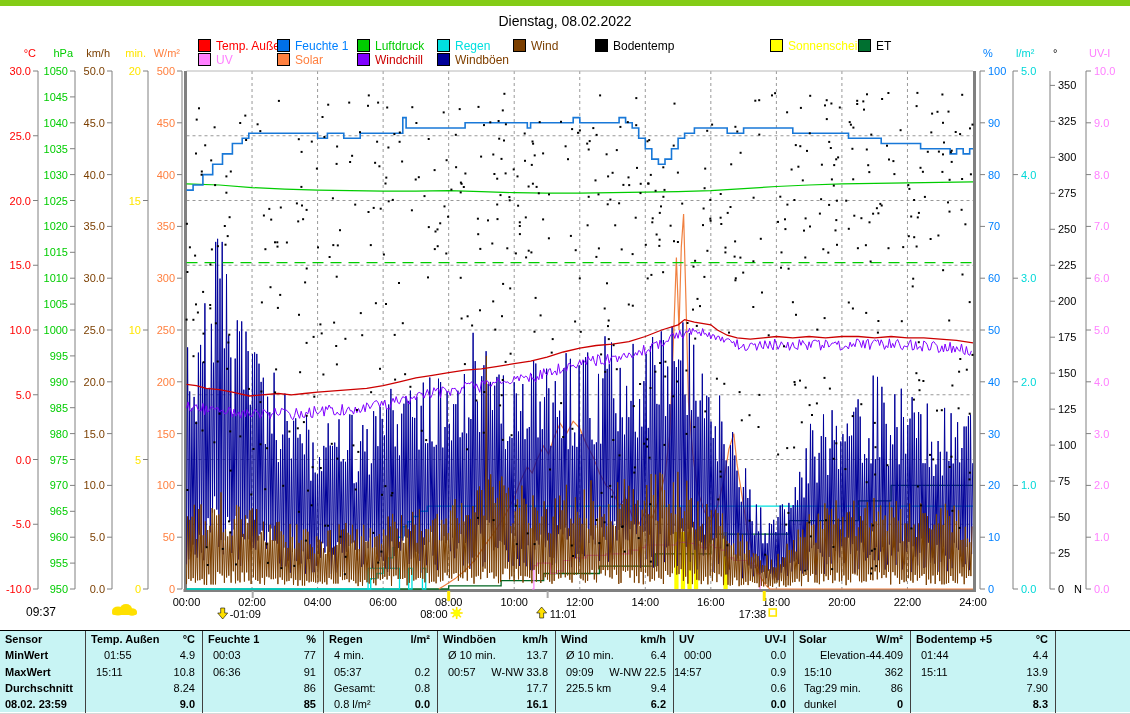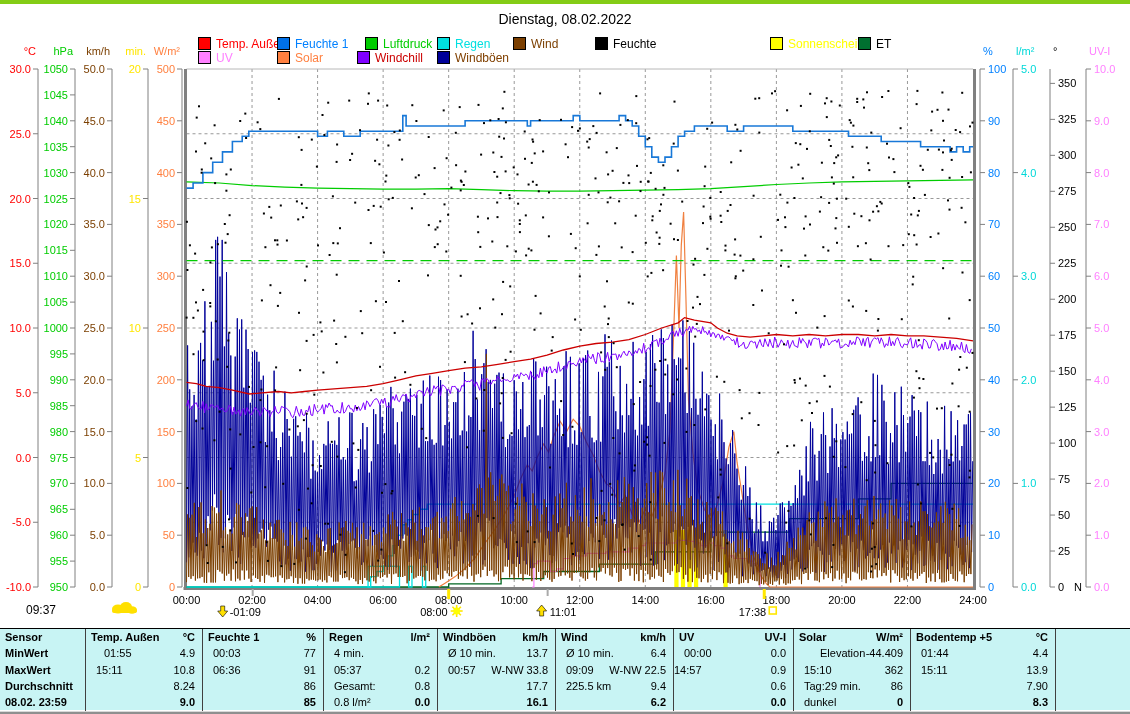--- a/index.html
+++ b/index.html
@@ -1,18 +1,18 @@
 <!DOCTYPE html>
 <html><head>
 <meta charset="utf-8">
 <style>
   html,body{margin:0;padding:0;background:#ffffff;}
   .screen{
     position:relative;width:1130px;height:714px;overflow:hidden;background:#ffffff;
-    font-family:"Liberation Sans","DejaVu Sans",sans-serif;border-top:4px solid #84cc16;box-sizing:border-box;
+    font-family:"Liberation Sans","DejaVu Sans",sans-serif;border-top:6px solid #84cc16;box-sizing:border-box;
   }
   .title{position:absolute;left:0;right:0;top:7px;text-align:center;font-size:14px;color:#000;}
   .leg{position:absolute;height:13px;white-space:nowrap;font-size:12px;}
   .leg .sq{display:inline-block;width:11px;height:11px;border:1px solid #000;vertical-align:-2px;margin-right:5px;}
   #chart{position:absolute;left:0;top:0;}
   #statsTable{position:absolute;left:0;top:624px;width:1130px;height:82px;background:#c8f4f4;border-top:1px solid #000;box-sizing:border-box;font-size:11px;color:#000;}
   .tcol{position:absolute;top:0;height:82px;box-sizing:border-box;text-decoration:underline;}
   .tcol.bordered{border-left:1px solid #404040;}
   .trow{position:relative;height:16.3px;line-height:16.3px;white-space:nowrap;overflow:hidden;}
   .tl{position:absolute;left:5px;}
@@ -21,24 +21,24 @@
   .bottom-strip{position:absolute;left:0;top:707px;width:1130px;height:7px;background:#8f8f8f;border-top:1px solid #d8d8d8;}
 </style>
 </head>
 <body>
 
 <div class="screen">
   <div class="title">Dienstag, 08.02.2022</div>
   <div id="legend">
       <span class="leg" style="left: 198px; top: 33px;"><span class="sq" style="background: rgb(255, 0, 0);"></span><span style="color: rgb(255, 0, 0);">Temp. Außen</span></span>
       <span class="leg" style="left: 277px; top: 33px;"><span class="sq" style="background: rgb(0, 112, 232);"></span><span style="color: rgb(0, 128, 255);">Feuchte 1</span></span>
-      <span class="leg" style="left: 365px; top: 33px;"><span class="sq" style="background: rgb(0, 204, 0);"></span><span style="color: rgb(0, 204, 0);">Luftdruck</span></span>
+      <span class="leg" style="left: 357px; top: 33px;"><span class="sq" style="background: rgb(0, 204, 0);"></span><span style="color: rgb(0, 204, 0);">Luftdruck</span></span>
       <span class="leg" style="left: 437px; top: 33px;"><span class="sq" style="background: rgb(0, 224, 224);"></span><span style="color: rgb(0, 224, 224);">Regen</span></span>
       <span class="leg" style="left: 513px; top: 33px;"><span class="sq" style="background: rgb(123, 63, 0);"></span><span style="color: rgb(123, 63, 0);">Wind</span></span>
-      <span class="leg" style="left: 595px; top: 33px;"><span class="sq" style="background: rgb(0, 0, 0);"></span><span style="color: rgb(0, 0, 0);">Feuchte</span></span>
+      <span class="leg" style="left: 595px; top: 33px;"><span class="sq" style="background: rgb(0, 0, 0);"></span><span style="color: rgb(0, 0, 0);">Bodentemp</span></span>
       <span class="leg" style="left: 770px; top: 33px;"><span class="sq" style="background: rgb(255, 255, 0);"></span><span style="color: rgb(255, 255, 0);">Sonnenschein</span></span>
       <span class="leg" style="left: 858px; top: 33px;"><span class="sq" style="background: rgb(0, 112, 48);"></span><span style="color: #000000;">ET</span></span>
       <span class="leg" style="left: 198px; top: 47px;"><span class="sq" style="background: rgb(255, 128, 255);"></span><span style="color: rgb(255, 128, 255);">UV</span></span>
       <span class="leg" style="left: 277px; top: 47px;"><span class="sq" style="background: rgb(255, 128, 64);"></span><span style="color: rgb(255, 128, 64);">Solar</span></span>
       <span class="leg" style="left: 357px; top: 47px;"><span class="sq" style="background: rgb(128, 0, 255);"></span><span style="color: rgb(204, 0, 0);">Windchill</span></span>
       <span class="leg" style="left: 437px; top: 47px;"><span class="sq" style="background: rgb(0, 0, 153);"></span><span style="color: rgb(128, 64, 0);">Windböen</span></span>
     </div>
   <svg id="chart" width="1130" height="622">
       <g>
         <line x1="252.04166666666666" y1="65" x2="252.04166666666666" y2="583" stroke="#999" stroke-width="1" stroke-dasharray="3 3"></line>

